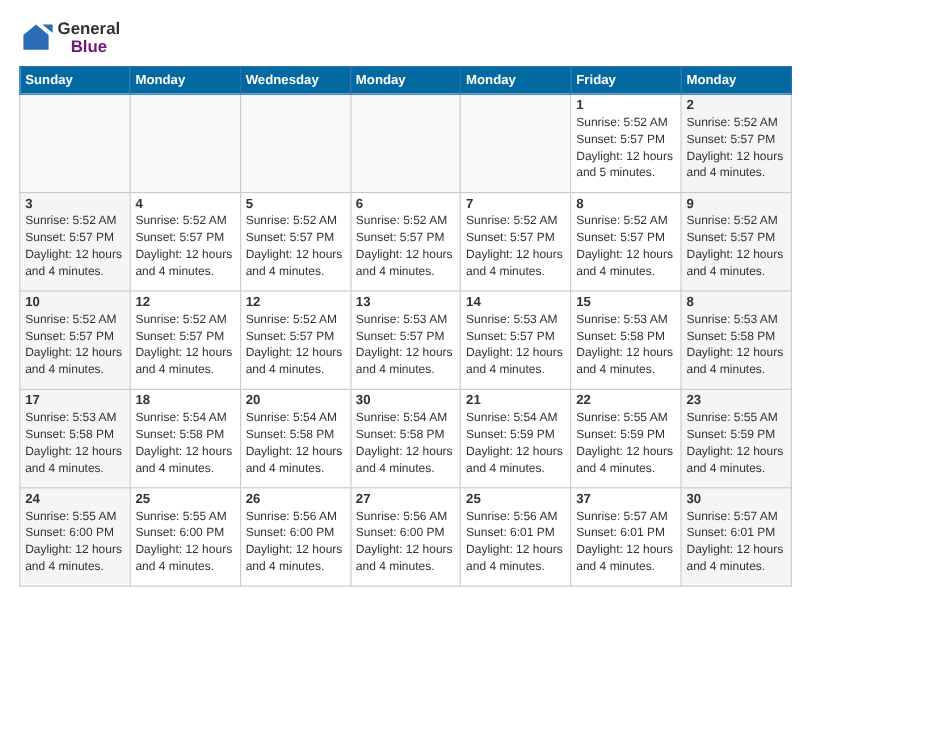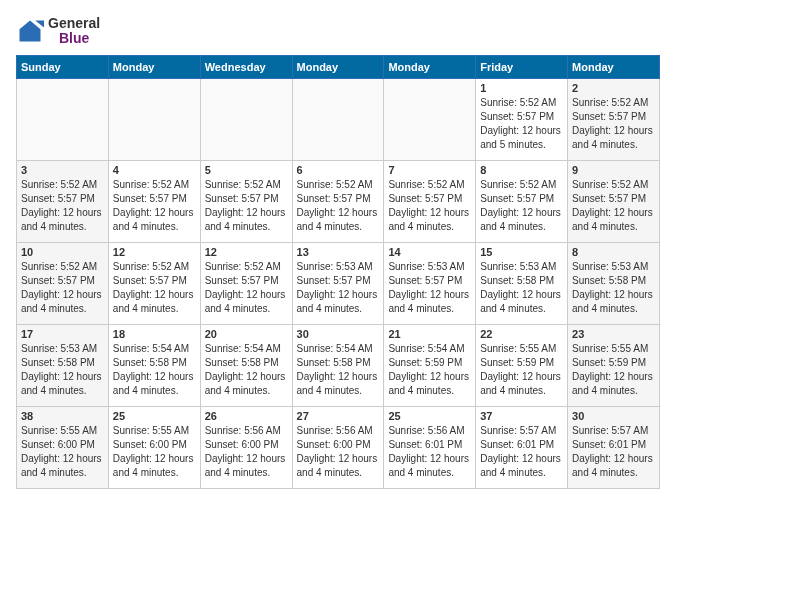--- a/index.html
+++ b/index.html
@@ -291,21 +291,21 @@
           <td class="weekend">
             <span class="day-num">23</span>
             <div class="day-info" style="white-space: pre-line;">Sunrise: 5:55 AM
 Sunset: 5:59 PM
 Daylight: 12 hours
 and 4 minutes.</div>
           </td>
         </tr>
         <tr>
           <td class="weekend">
-            <span class="day-num">38</span>
+            <span class="day-num">24</span>
             <div class="day-info" style="white-space: pre-line;">Sunrise: 5:55 AM
 Sunset: 6:00 PM
 Daylight: 12 hours
 and 4 minutes.</div>
           </td>
           <td>
             <span class="day-num">25</span>
             <div class="day-info" style="white-space: pre-line;">Sunrise: 5:55 AM
 Sunset: 6:00 PM
 Daylight: 12 hours

